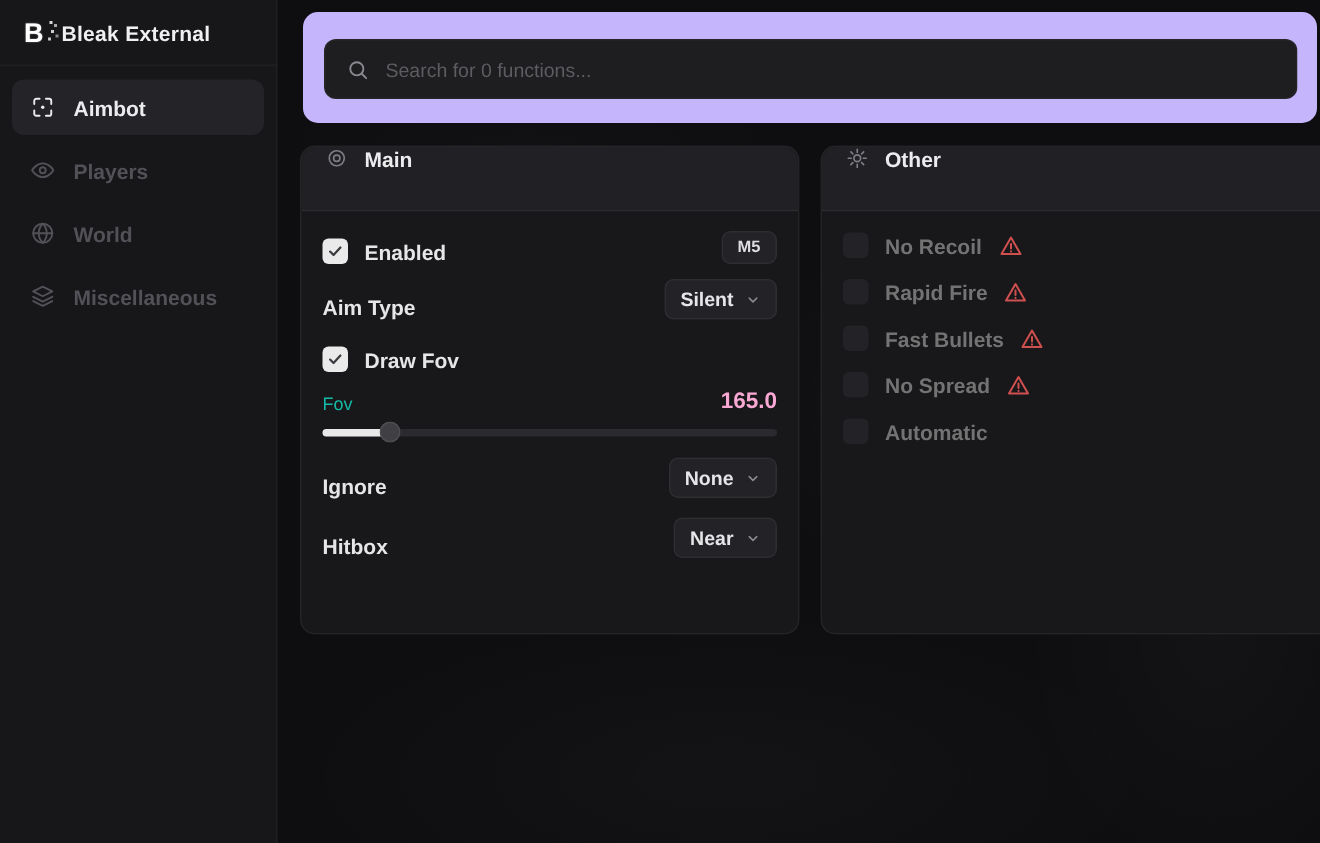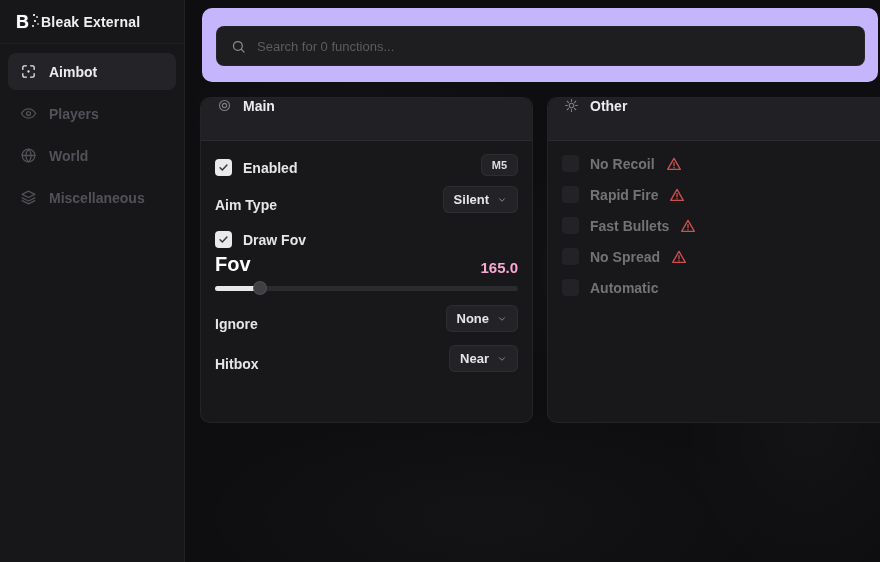--- a/index.html
+++ b/index.html
@@ -58,21 +58,21 @@
   .panel-title { font-size:14px; font-weight:700; color:#ececee; }
   .panel-body { padding:11px 14px 0 14px; }
 
   .row { display:flex; align-items:flex-end; justify-content:space-between; }
   .check-group { display:flex; align-items:center; gap:11px; }
   .checkbox { width:17px; height:17px; border-radius:4px; background:#232327;
     display:flex; align-items:center; justify-content:center; cursor:pointer; flex:none; }
   .checkbox.checked { background:#eaeaea; }
   .checkbox svg { width:11px; height:11px; stroke:#3a3a3e; fill:none; stroke-width:3.2; stroke-linecap:round; stroke-linejoin:round; }
   .lbl { font-size:14px; font-weight:600; color:#e6e6e8; }
-  .lbl-dim { font-size:20px; font-weight:700; color:#ffffff; }
+  .lbl-dim { font-size:12px; font-weight:400; color:#14b8a6; }
 
   .badge { background:#232327; border:1px solid rgba(255,255,255,0.05); border-radius:6px;
     padding:4px 10px; font-size:11px; font-weight:700; color:#dedee0; cursor:pointer; }
   .dropdown { display:flex; align-items:center; gap:8px; background:#232327;
     border:1px solid rgba(255,255,255,0.05); border-radius:6px; padding:5px 10px;
     font-size:13px; font-weight:600; color:#e6e6e8; cursor:pointer; }
   .dropdown svg { width:10px; height:10px; stroke:#8a8a90; fill:none; stroke-width:2.4; stroke-linecap:round; stroke-linejoin:round; }
 
   .row-enabled { height:24px; }
   .row-aimtype { height:25px; margin-top:12px; }

